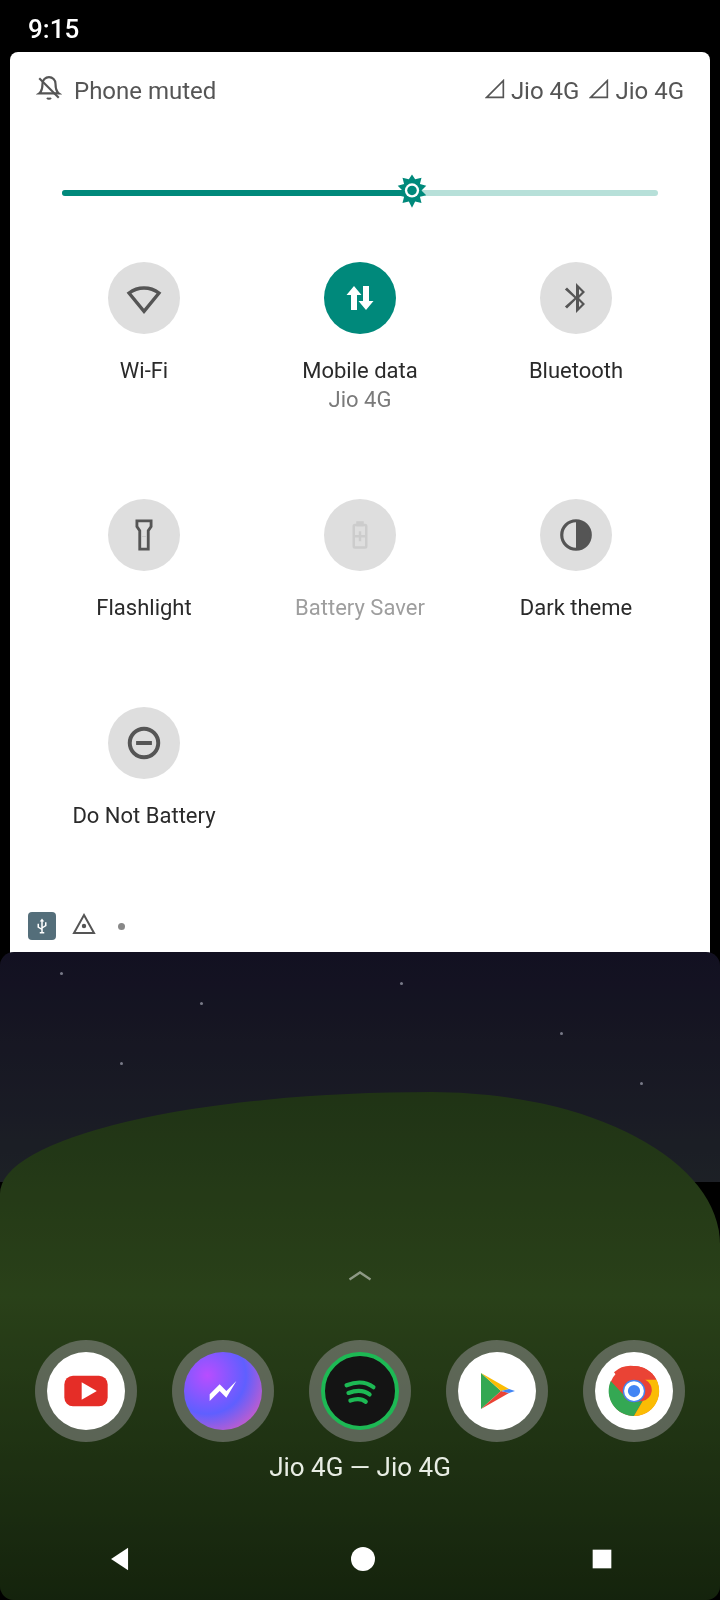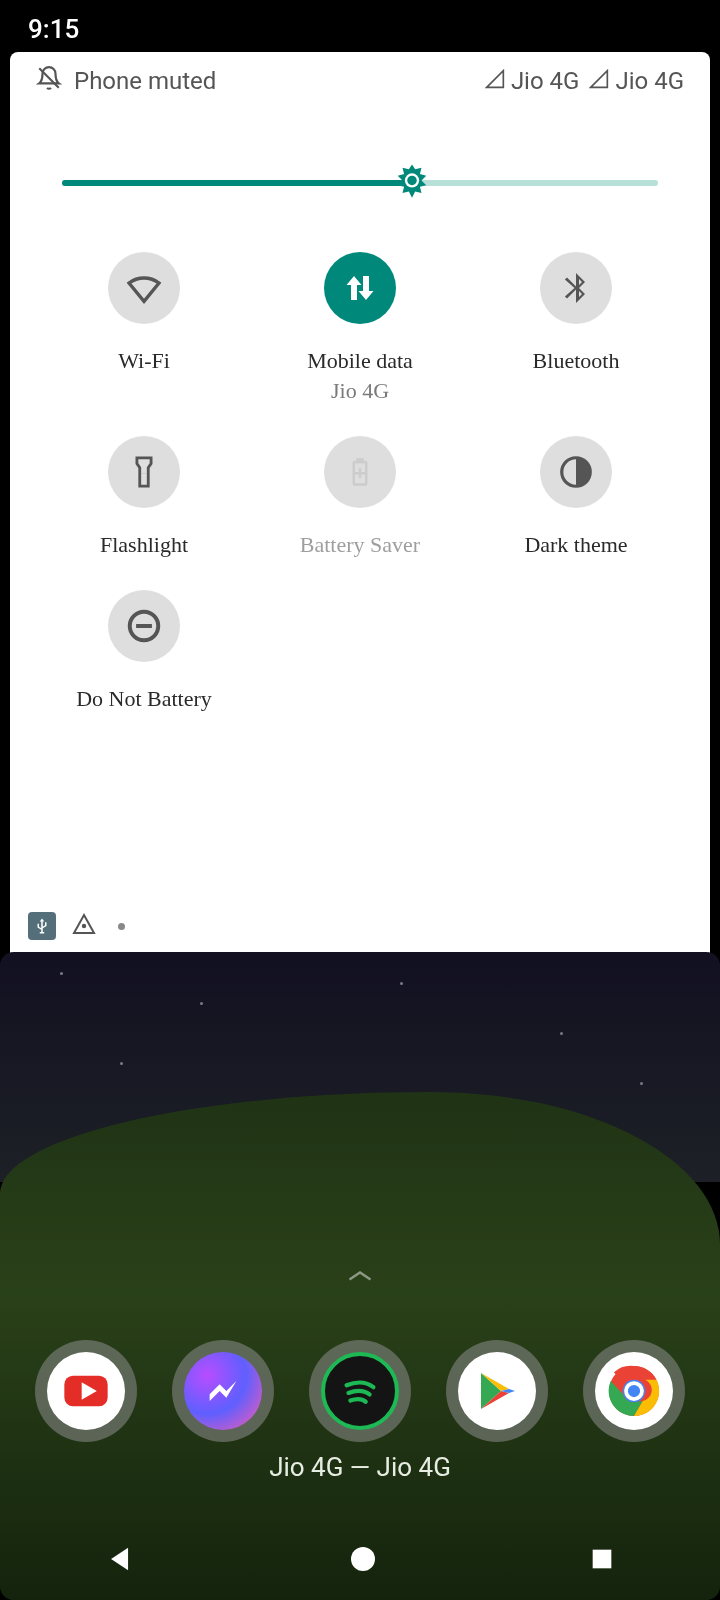--- a/index.html
+++ b/index.html
@@ -12,21 +12,21 @@
     font-size: 26px;
     font-weight: 500;
     padding: 14px 28px 0 28px;
   }
 
   .panel {
     position: absolute;
     top: 52px; left: 10px; right: 10px;
     background: #fff;
     border-radius: 8px;
-    padding: 12px 26px 10px 26px;
+    padding: 22px 26px 10px 26px;
     height: 944px;
   }
 
   .panel-header {
     display: flex;
     align-items: center;
     color: #555;
     font-size: 24px;
     height: 34px;
   }
@@ -52,23 +52,22 @@
   .slider-thumb {
     position: absolute; top: 0; left: calc(26px + 54% - 20px);
     width: 40px; height: 40px;
     display: flex; align-items: center; justify-content: center;
   }
 
   .tiles {
     margin-top: 50px;
     display: grid;
     grid-template-columns: repeat(3, 1fr);
-    row-gap: 32px;
+    row-gap: 87px;
     justify-items: center;
-    font-family: Liberation Serif, serif;
   }
   .tile {
     display: flex; flex-direction: column; align-items: center;
     width: 200px;
     cursor: pointer;
   }
   .tile-icon {
     width: 72px; height: 72px; border-radius: 50%;
     background: #dedede;
     display: flex; align-items: center; justify-content: center;

